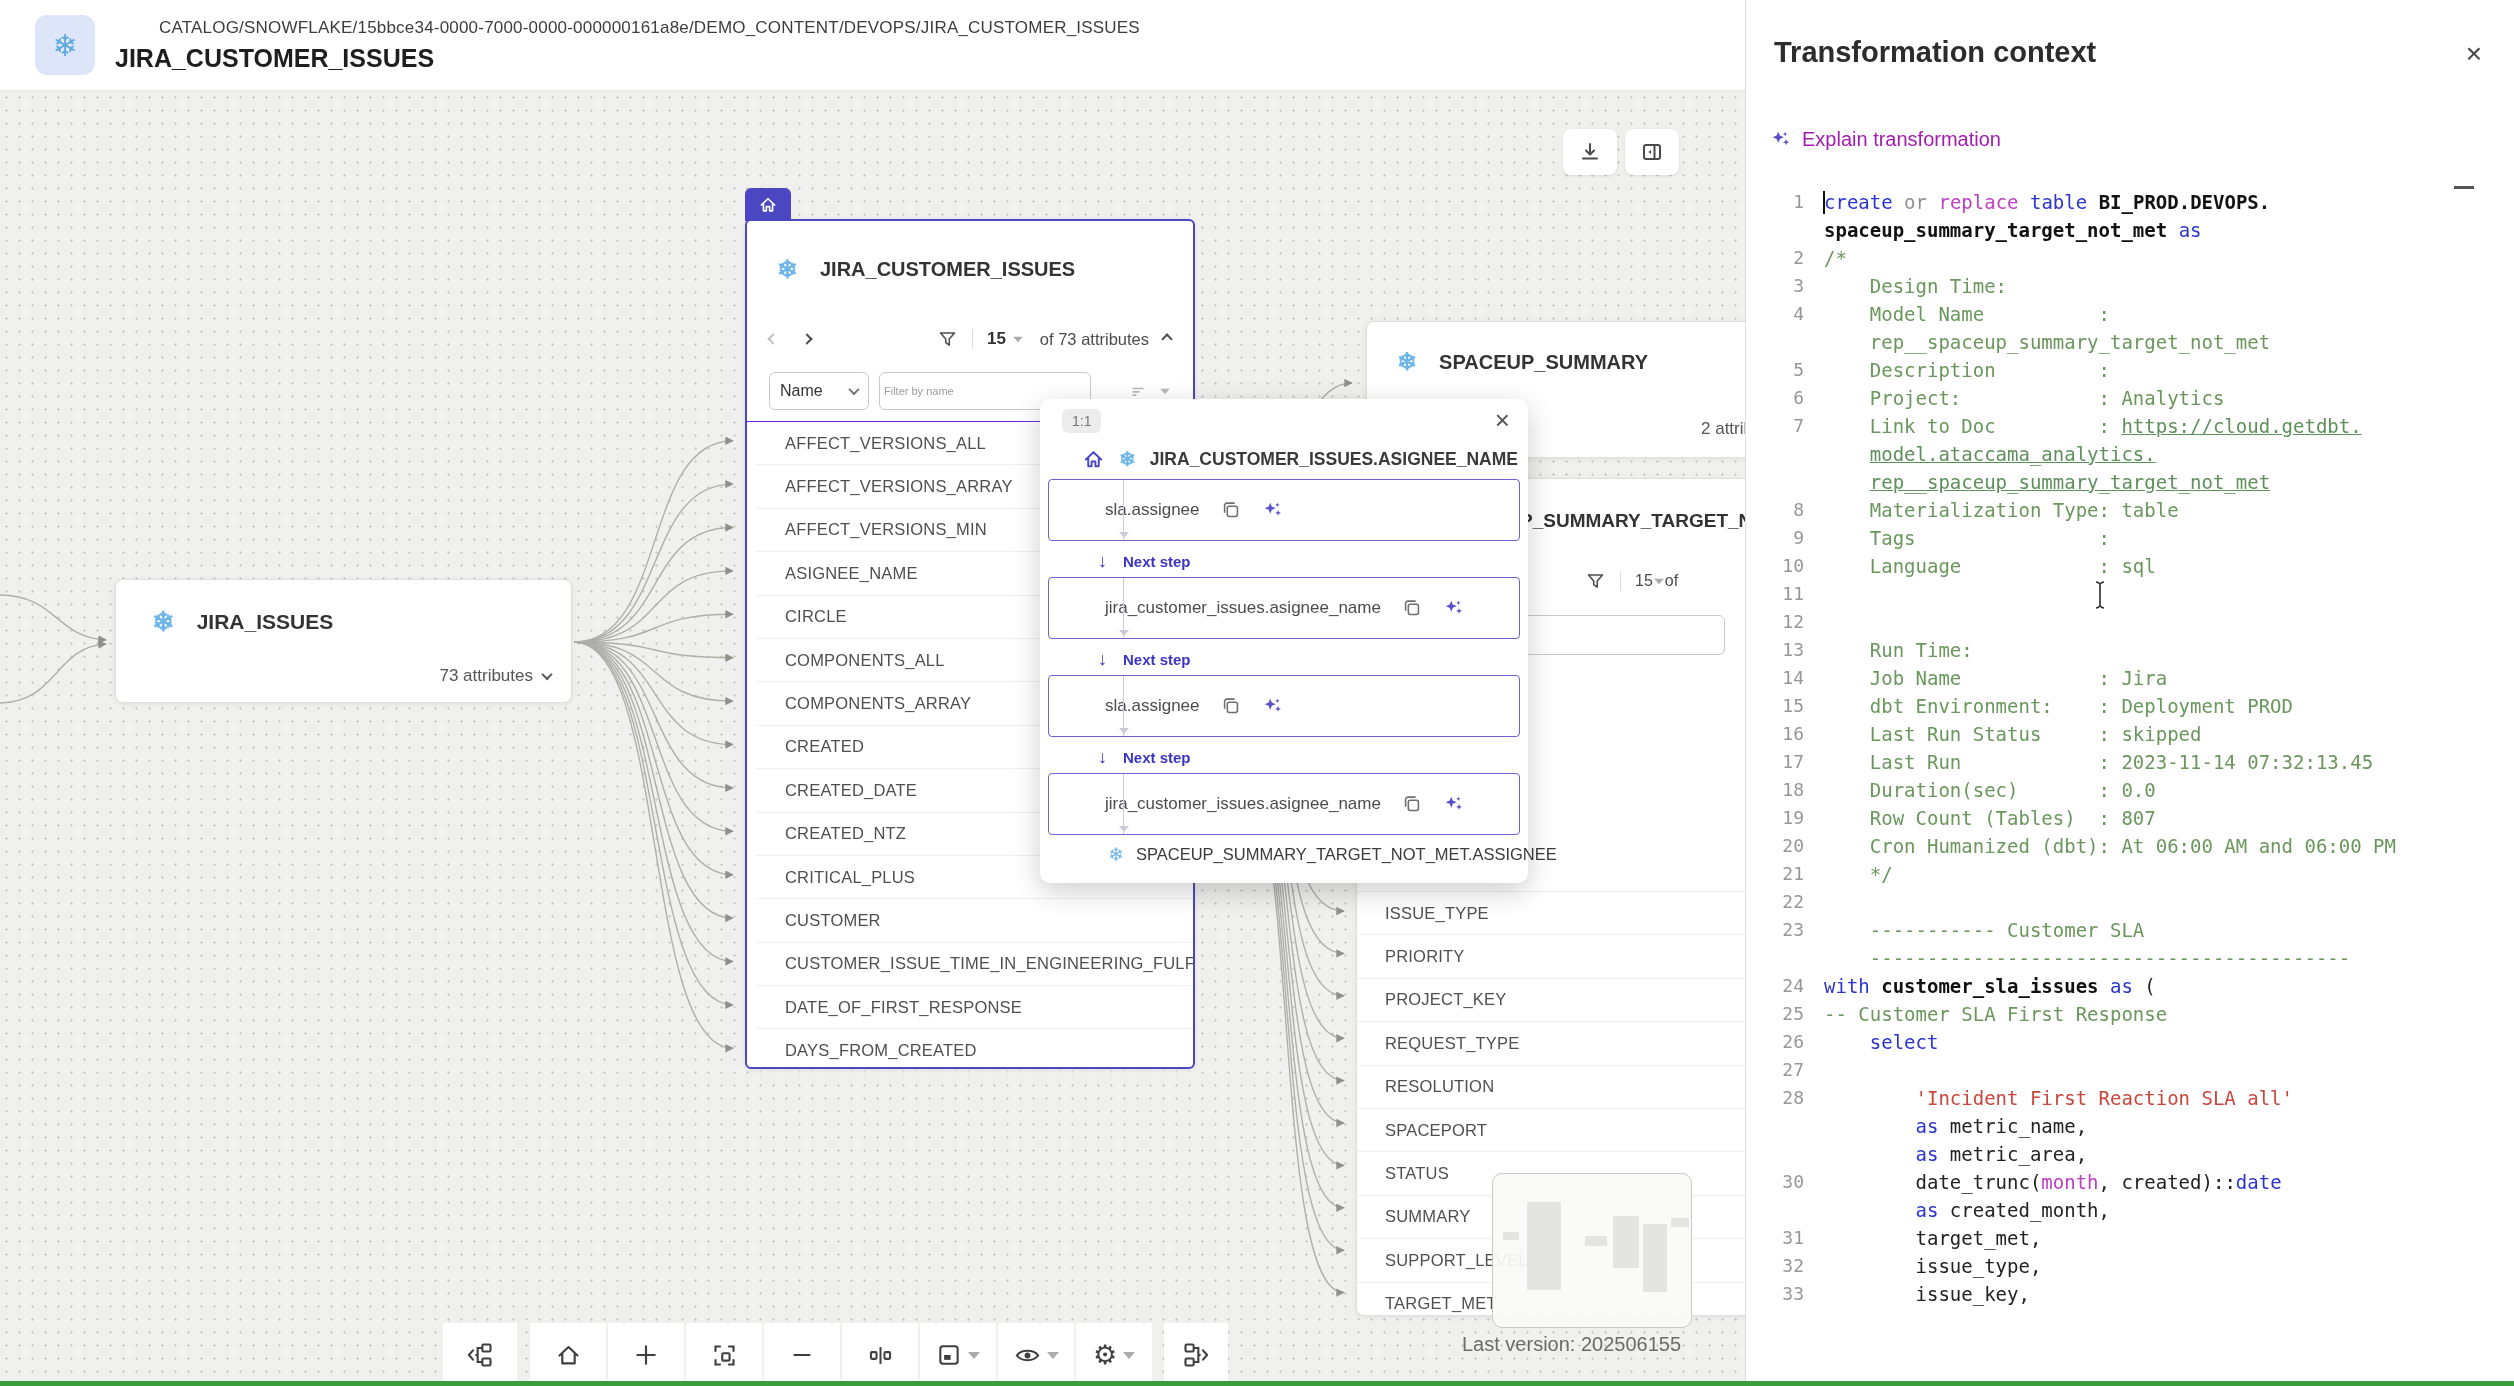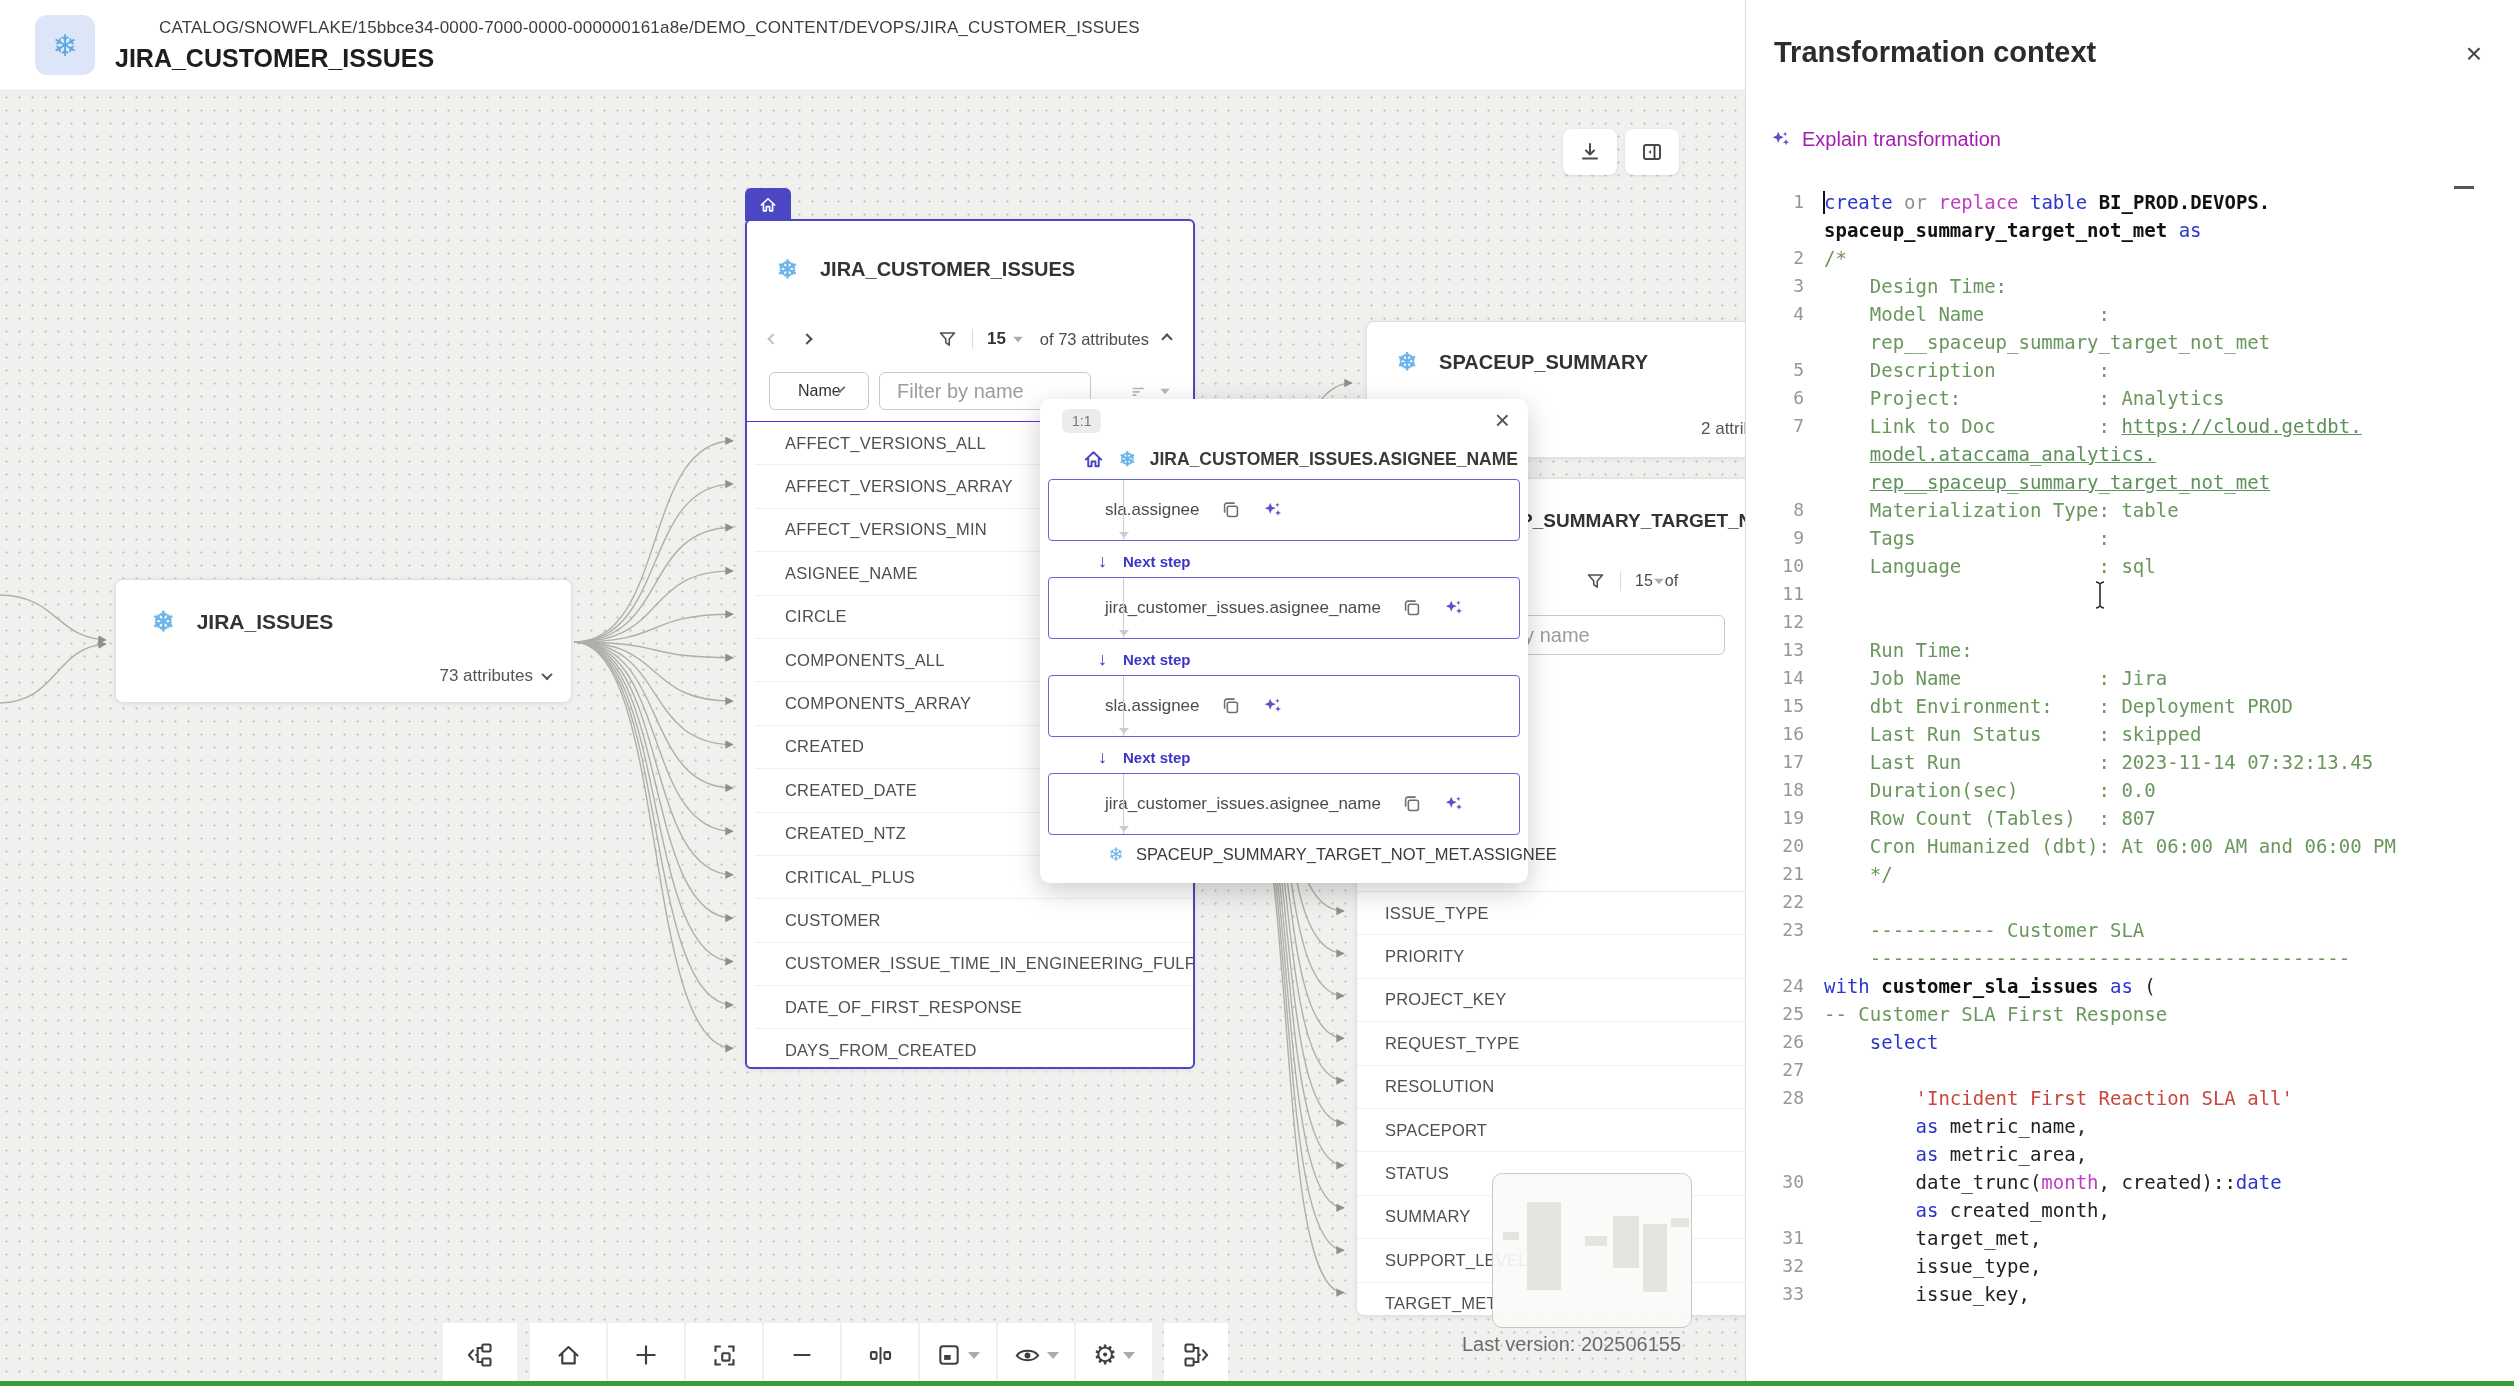--- a/index.html
+++ b/index.html
@@ -47,23 +47,23 @@
   .vsep { width:1px; height:20px; background:#dcdcdc; margin:0 14px; }
   .chv { display:inline-block; width:8px; height:8px; border-right:2px solid currentColor;
     border-bottom:2px solid currentColor; }
   .chv.down { transform:rotate(45deg) translate(-1px,-1px); }
   .chv.up { transform:rotate(-135deg); }
   .chv.left { transform:rotate(135deg); }
   .chv.right { transform:rotate(-45deg); }
   .muted { color:#c2c2c2; }
   .filter-row { height:60px; display:flex; align-items:center; gap:10px; padding:0 22px; }
   .select-box { display:flex; align-items:center; justify-content:space-between; width:100px; height:38px;
-    border:1px solid #c9c9c9; border-radius:6px; padding:0 28px; font-size:16px; color:#333; background:#fff; }
-  .filter-input { width:212px; height:38px; border:1px solid #c9c9c9; border-radius:6px; padding:0 17px;
-    font-size:20px; color:#7f1d1d; background:#fff; font-family:"Liberation Sans",sans-serif; }
+    border:1px solid #c9c9c9; border-radius:6px; padding:0 10px; font-size:16px; color:#333; background:#fff; }
+  .filter-input { width:212px; height:38px; border:1px solid #c9c9c9; border-radius:6px; padding:0 4px;
+    font-size:11px; color:#7f1d1d; background:#fff; font-family:"Liberation Sans",sans-serif; }
   .filter-input::placeholder { color:#9c9c9c; }
   .attr-list { border-top:1px solid #6d28d9;padding-left:8px; }
   .attr-row { height:43.4px; display:flex; align-items:center; padding-left:30px; font-size:16.5px;
     font-weight:500; color:#4f4f4f; border-bottom:1px solid #f0f0ee; letter-spacing:.2px;
     white-space:nowrap; overflow:hidden; }
 
   
   .spaceup { left:1366px; top:230px; width:430px; height:137px; }
   .spaceup .node-head { padding:26px 0 0 30px; font-size:20px; font-weight:bold; color:#333; }
   .spaceup .snow { font-size:24px; }

